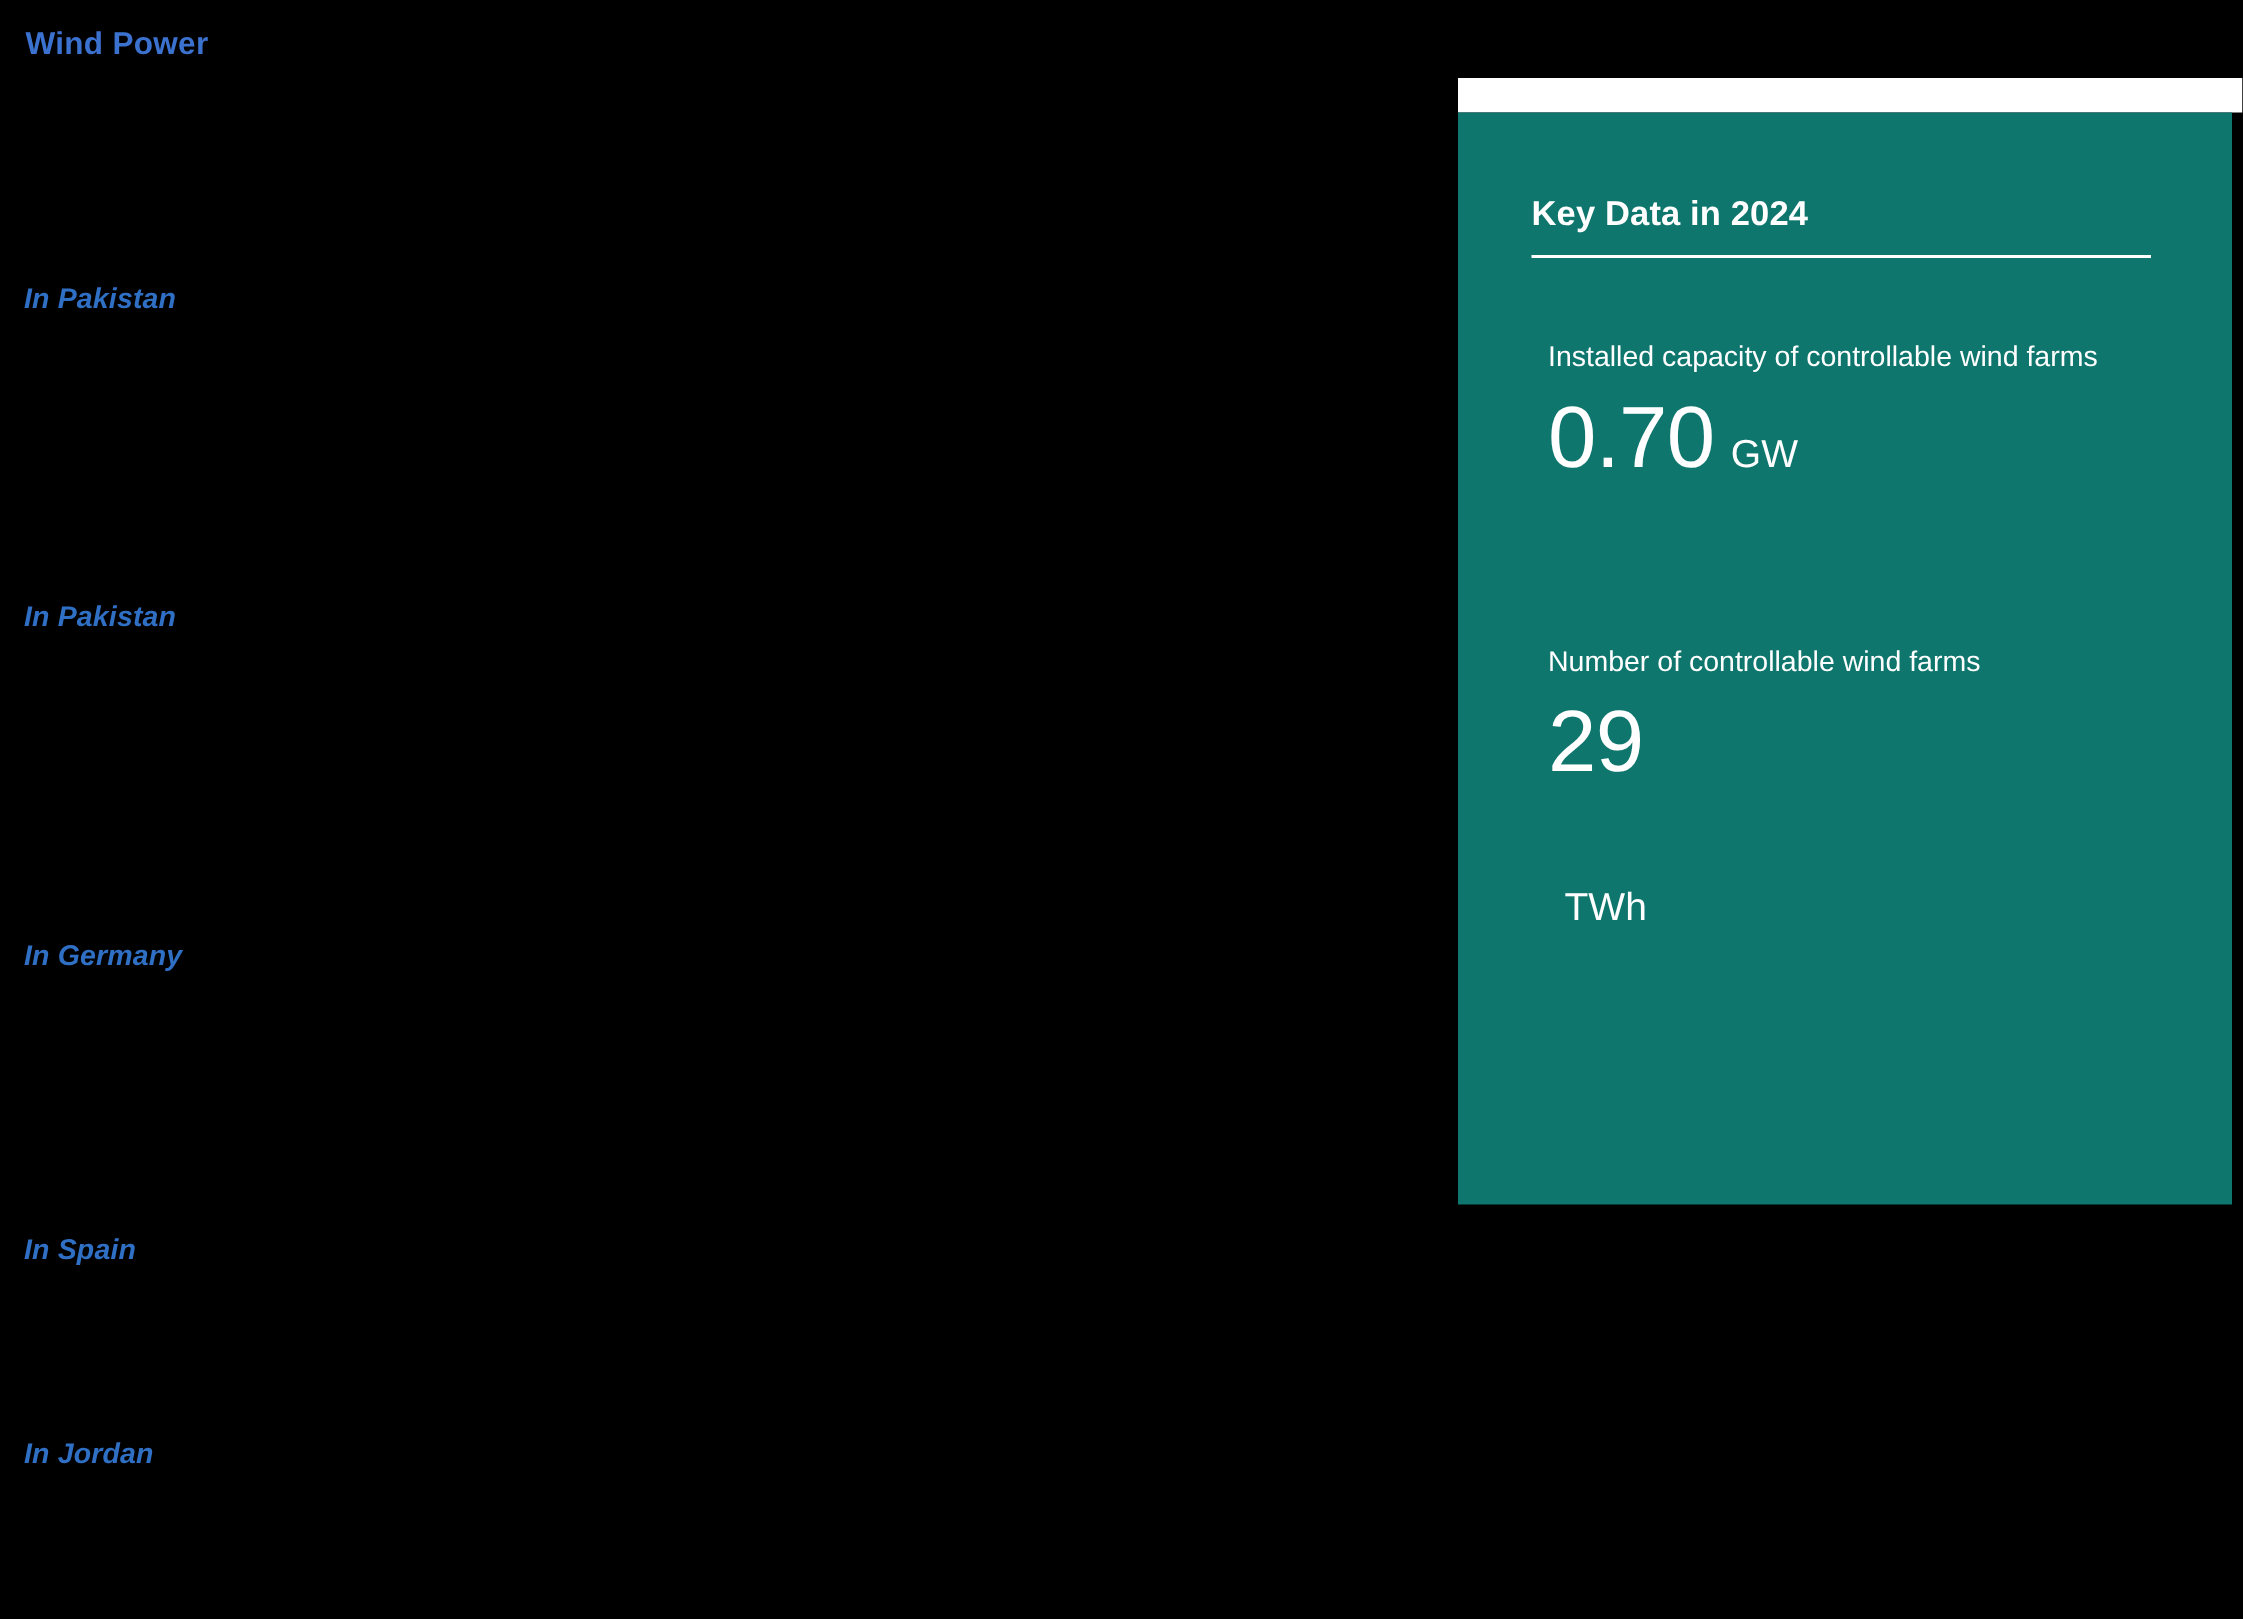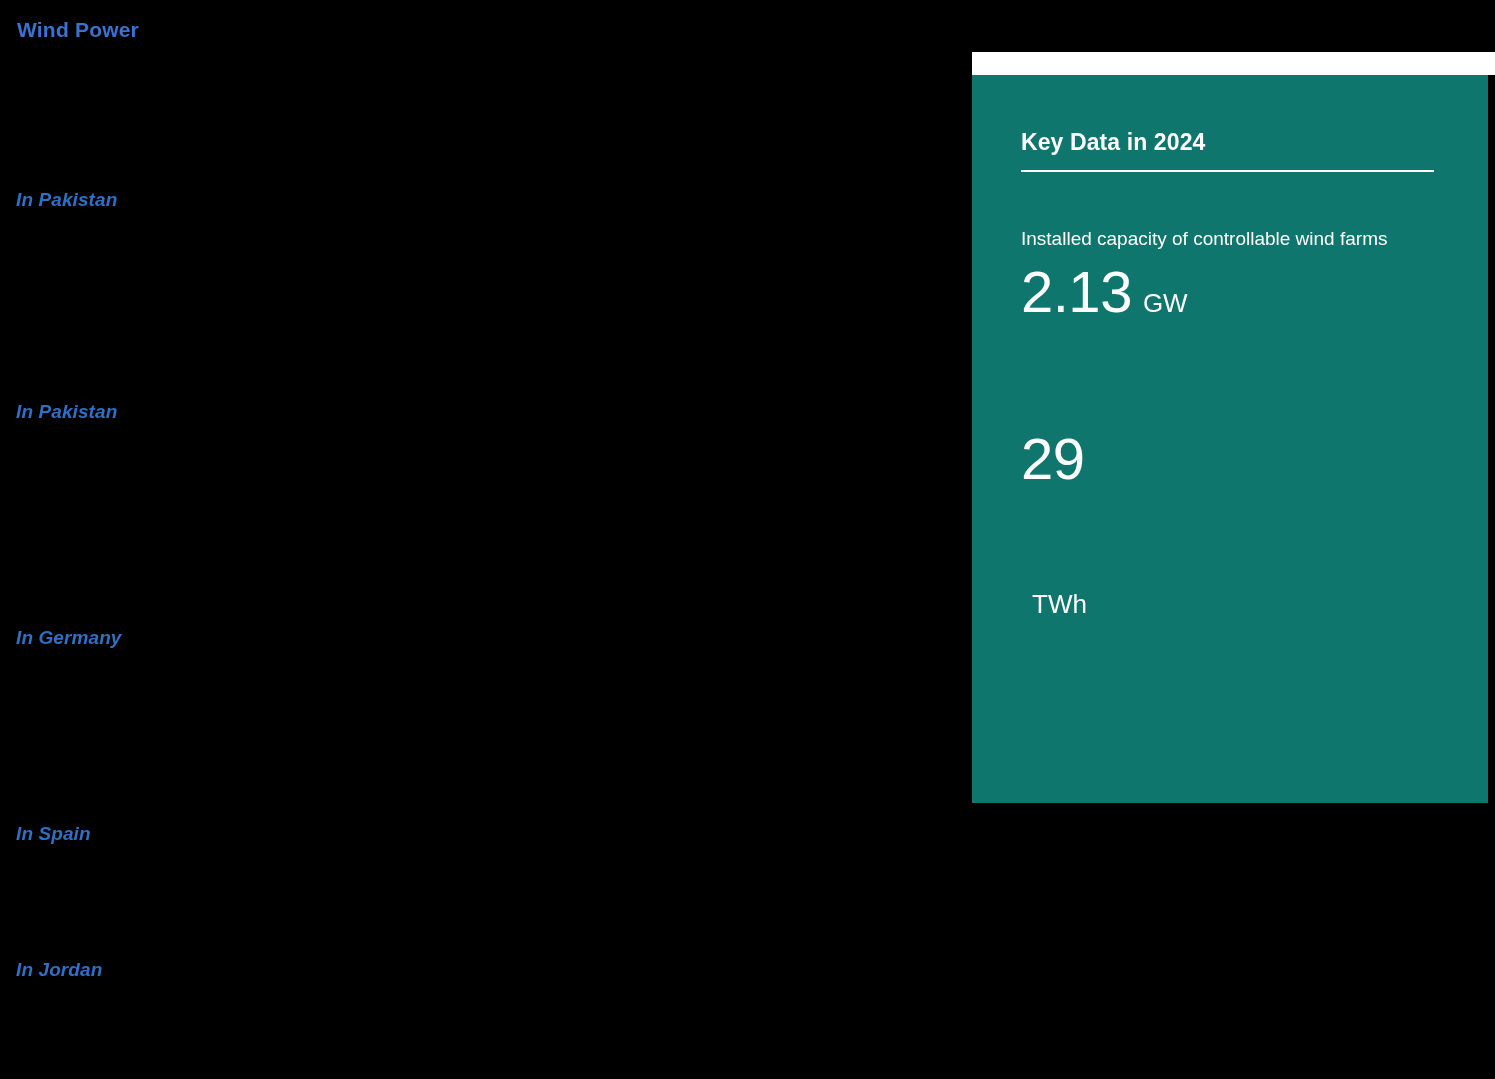--- a/index.html
+++ b/index.html
@@ -81,21 +81,21 @@
     position: absolute;
     left: 49px;
     top: 95px;
     width: 413px;
     height: 2px;
     background: #ffffff;
   }
 
   .metric-block {
     position: absolute;
-    left: 49px;
+    left: 60px;
     width: 420px;
   }
   .metric-label {
     font-size: 19px;
     font-weight: 400;
     color: #ffffff;
     line-height: 36px;
     max-width: 380px;
   }
   .metric-value-row {
@@ -139,26 +139,27 @@
 
   <div id="key-data-card-body" style="background: #0f766e;">
 
     <div id="key-data-heading">Key Data in 2024</div>
 
     <div id="key-data-divider"></div>
 
     <div class="metric-block" id="metric-block-0" style="top: 146px;">
       <div class="metric-label">Installed capacity of controllable wind farms</div>
       <div class="metric-value-row">
-        <span class="metric-value">2.13</span>
+        <span class="metric-value">0.70</span>
         <span class="metric-unit">GW</span>
       </div>
     </div>
 
     <div class="metric-block" id="metric-block-1" style="top: 349px;">
+      <div class="metric-label">Number of controllable wind farms</div>
       <div class="metric-value-row">
         <span class="metric-value">29</span>
         <span class="metric-unit"></span>
       </div>
     </div>
 
     <div class="metric-block" id="metric-block-2" style="top: 513px;">
       <div class="metric-value-row">
         <span class="metric-unit">TWh</span>
       </div>

